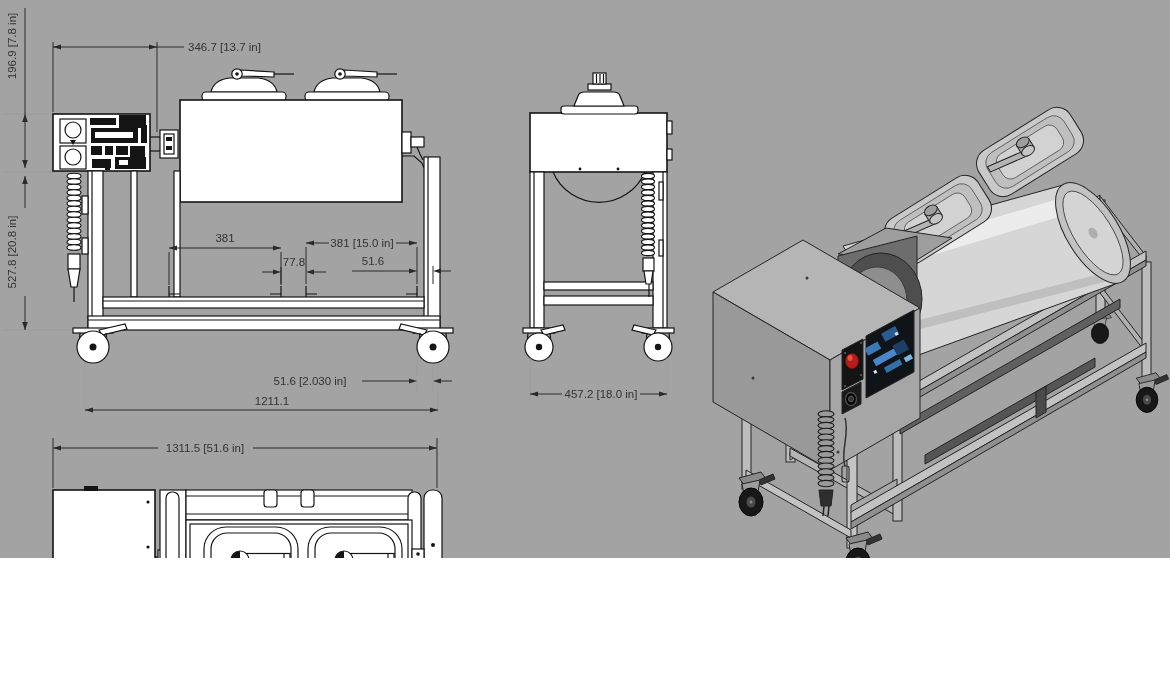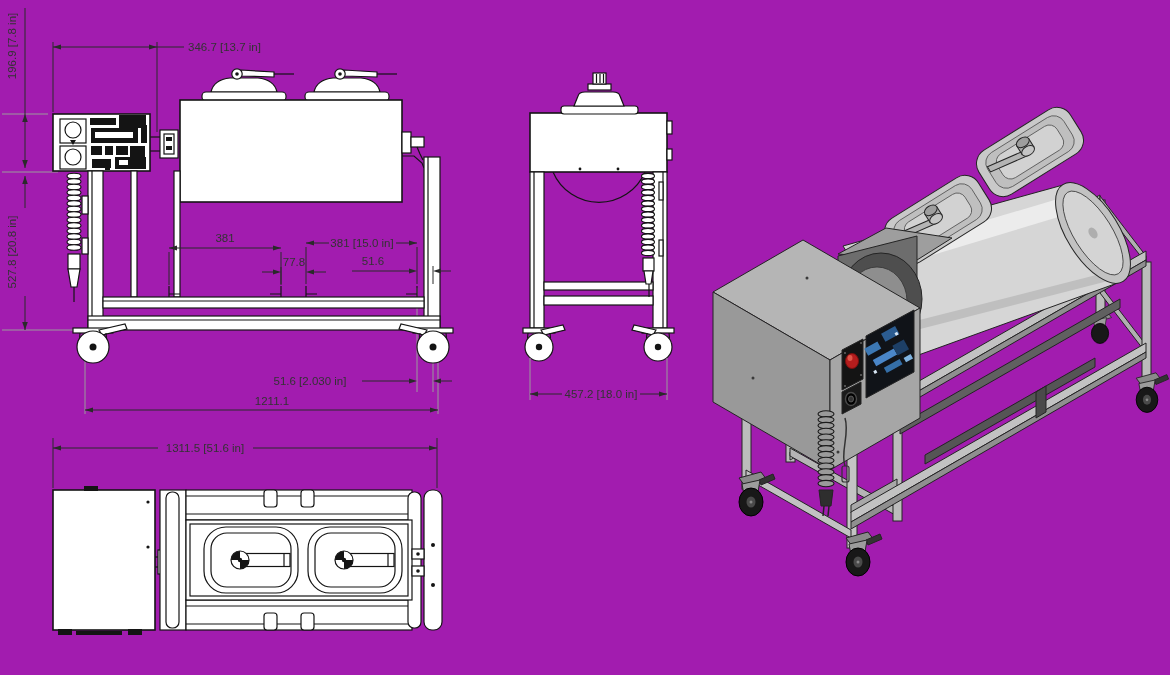--- a/index.html
+++ b/index.html
@@ -1,16 +1,16 @@
 <!DOCTYPE html>
 <html><head>
 <meta charset="utf-8">
 <style>
   html,body{margin:0;padding:0;background:#fff;}
-  #stage{position:relative;width:1170px;height:675px;background:#a21caf;overflow:hidden;
+  #stage{position:relative;width:1170px;height:558px;background:#a3a3a3;overflow:hidden;
          font-family:"Liberation Sans", sans-serif;}
   svg text{font-family:"Liberation Sans", sans-serif;font-size:11.5px;fill:#333;}
   .dimline{stroke:#2a2a2a;stroke-width:1;fill:none;}
   .edge{stroke:#141414;stroke-width:1.2;fill:none;}
   .edgeF{stroke:#141414;stroke-width:1.2;fill:#fff;}
   .thick{stroke:#141414;stroke-width:1.6;fill:#fff;}
   .cons{stroke:#9b9b9b;stroke-width:1;fill:none;}
   .arr{fill:#2a2a2a;}
   .blk{fill:#141414;stroke:none;}
   .iso{stroke:#242424;stroke-width:1;}

